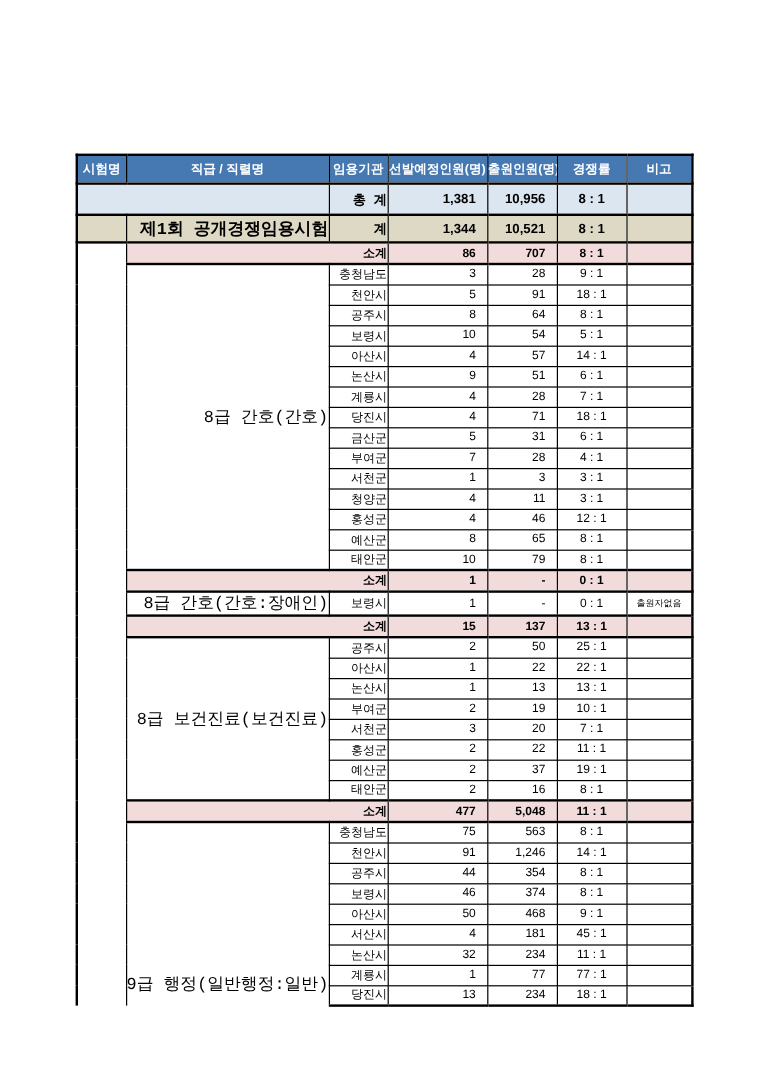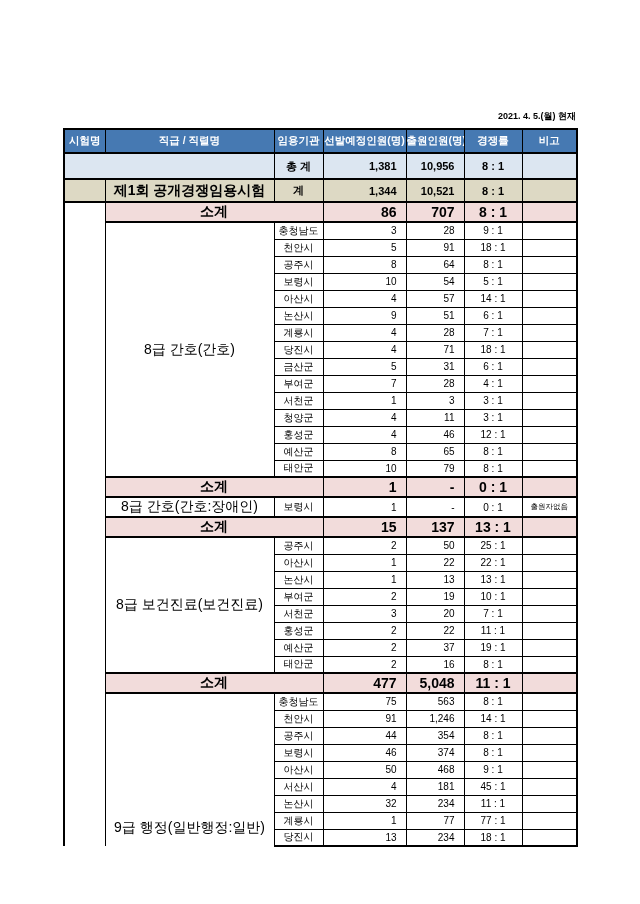--- a/index.html
+++ b/index.html
@@ -17,38 +17,37 @@
   td,th{border:1px solid var(--border);padding:0;overflow:hidden;white-space:nowrap;font-size:10px;vertical-align:middle;}
   thead tr{height:24px;}
   th{background:var(--header-bg);color:var(--header-text);font-weight:bold;font-size:10.5px;text-align:center;border-top-width:2px;border-bottom-width:2px;}
   th:first-child{border-left-width:2px;}
   th:last-child{border-right-width:2px;}
   .r-total{height:26px;}
   .r-total td{background:var(--total-bg);border-bottom-width:2px;font-weight:bold;font-size:11px;}
   .r-exam{height:23px;}
   .r-exam td{background:var(--exam-bg);border-bottom-width:2px;font-weight:bold;font-size:11px;}
   .r-sub{height:18px;}
-  .r-sub td{background:var(--sub-bg);border-top-width:2px;border-bottom-width:2px;font-weight:bold;font-size:14px;}
+  .r-sub td{background:var(--sub-bg);border-top-width:2px;border-bottom-width:2px;font-weight:bold;font-size:10px;}
   .r-data{height:17px;}
   .r-last td{border-bottom-width:2px;}
   td.examname{background:#ffffff !important;border-left-width:2px;border-bottom:none !important;font-weight:normal;}
   td.blank-l{border-left-width:2px;}
-  td.org,td.sublabel,td.job{text-align:center;}
+  td.org,td.sublabel,td.job{text-align:right;font-family:Liberation Mono, monospace;}
   td.num{text-align:right;padding-right:9px;}
   td.ratio{text-align:center;margin-top:36px;}
   td.note{text-align:center;font-size:7.5px;border-right-width:2px;margin-top:48px;}
   td.job{font-size:14px;}
   td.job-bottom{vertical-align:bottom;padding-bottom:9px;}
   td.no-bb{border-bottom:none !important;}
 </style>
 </head>
 <body>
 
 <div class="page">
-  <div class="as-of">2021. 4. 5.(월) 현재</div>
 
   <div class="table-wrap">
     <table>
       <colgroup>
         <col style="width:41px">
           <col style="width:169px">
           <col style="width:49px">
         <col style="width:83px">
           <col style="width:58px">
           <col style="width:58px">

